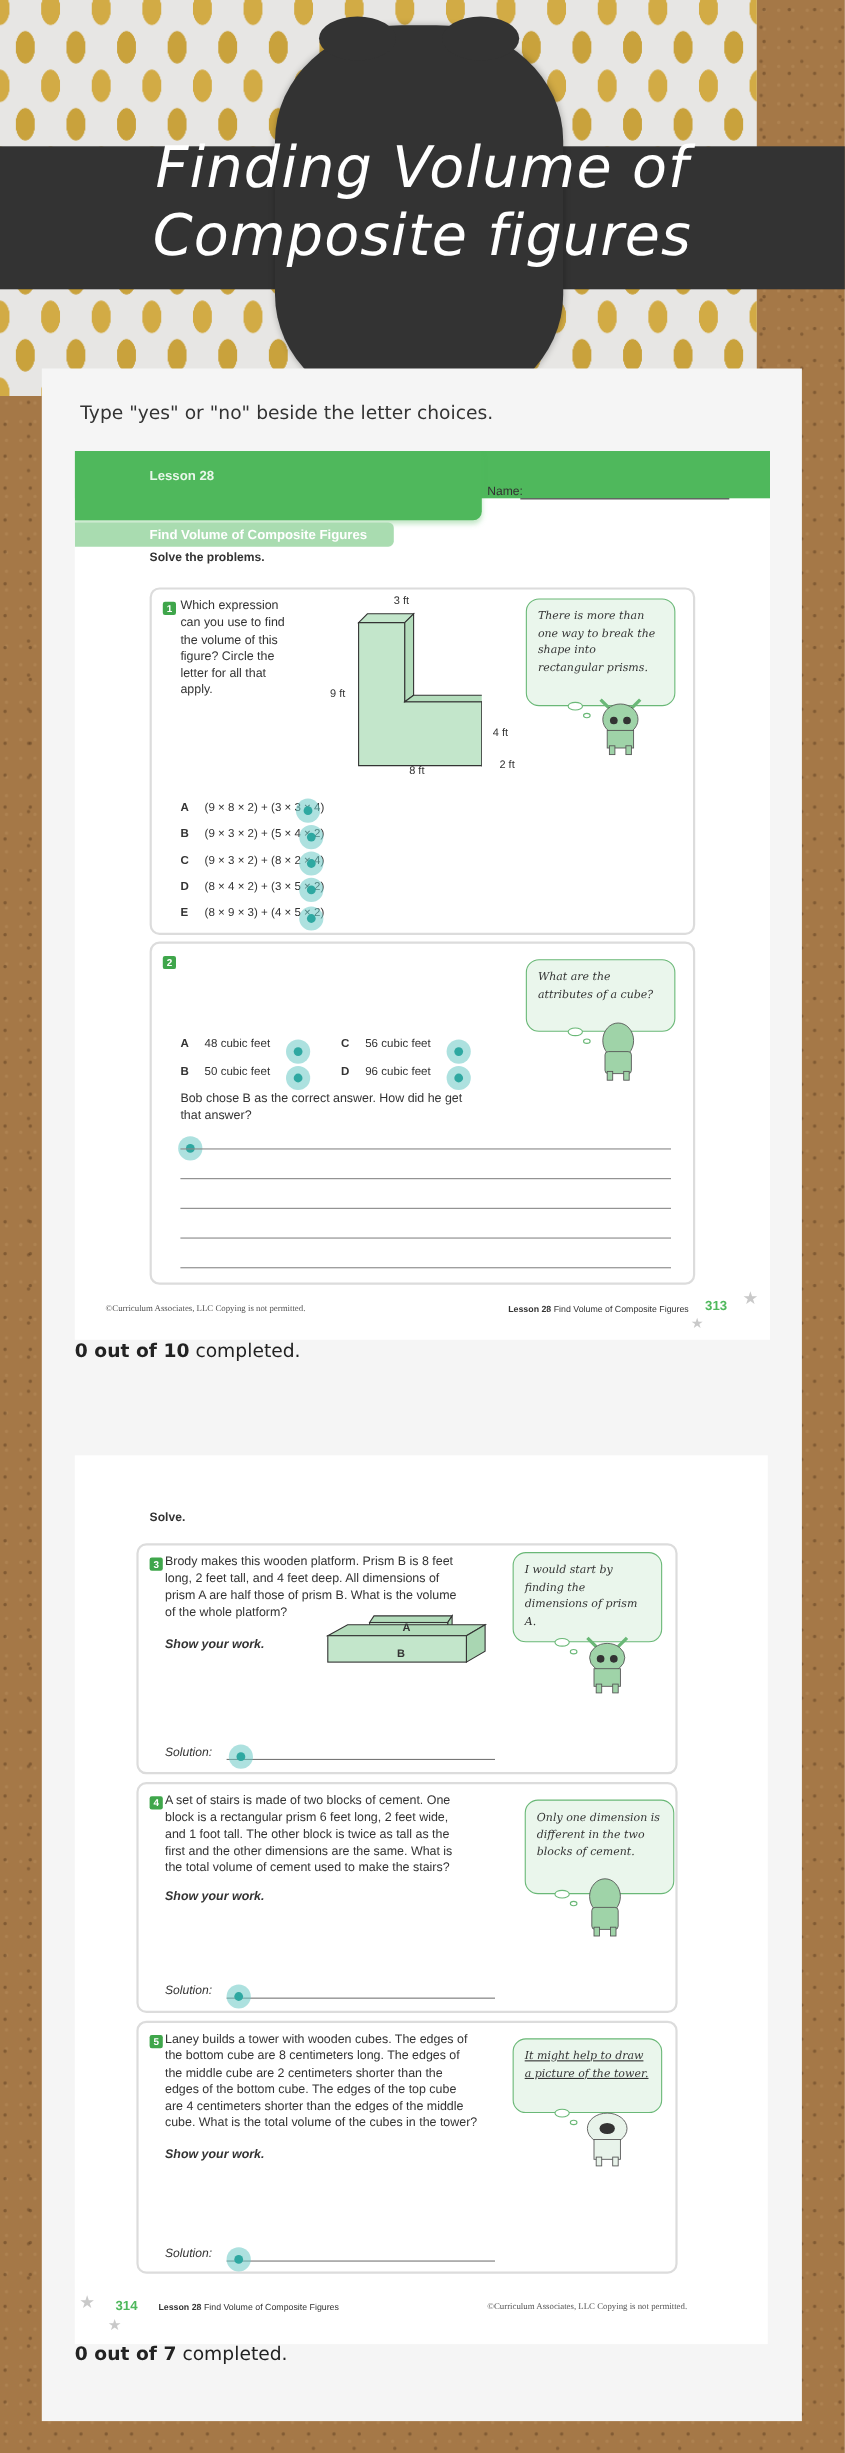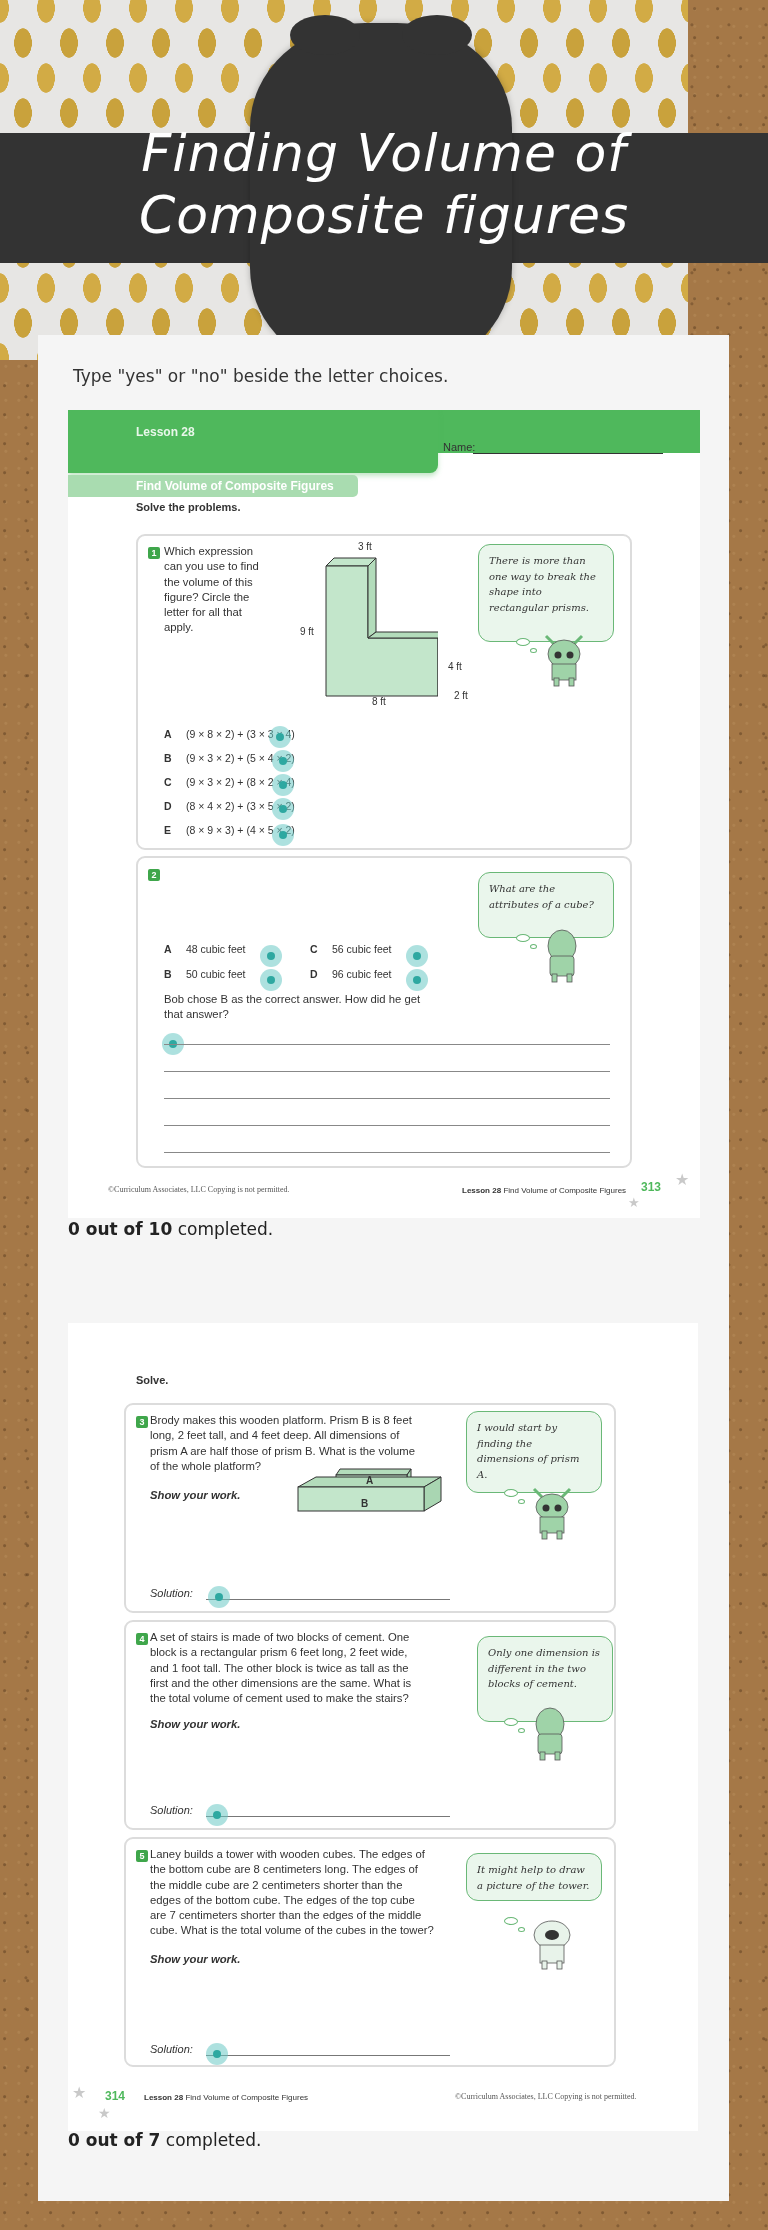--- a/index.html
+++ b/index.html
@@ -104,21 +104,21 @@
   .choice .letter { font-weight: bold; display: inline-block; width: 22px; }
   .hot {
     position: absolute; width: 22px; height: 22px; border-radius: 50%;
     background: rgba(106,200,196,0.55); cursor: pointer;
   }
   .hot::after {
     content: ""; position: absolute; left: 7px; top: 7px; width: 8px; height: 8px; border-radius: 50%;
     background: #2ea8a1;
   }
   .wline { position: absolute; left: 26px; width: 446px; border-bottom: 1px solid #888; }
-  .footer-copy { position: absolute; font-family: "Liberation Serif", serif; font-size: 8px; color: #555; margin-left: 12px; }
+  .footer-copy { position: absolute; font-family: "Liberation Serif", serif; font-size: 8px; color: #555; }
   .footer-lesson { position: absolute; font-size: 8px; color: #333; }
   .footer-lesson b { font-weight: bold; }
   .page-num { position: absolute; font-size: 12px; font-weight: bold; color: #4fb85c; }
   .dim { position: absolute; font-size: 10px; color: #333; }
   .star { position: absolute; color: #c9c9c9; font-size: 16px; }
   .sol-label { position: absolute; font-size: 11px; font-style: italic; color: #333; }
   .sol-line { position: absolute; border-bottom: 1px solid #777; }
 </style>
 </head>
 <body>
@@ -299,25 +299,25 @@
     <div class="hot" style="left:80px;top:182px;"></div>
   </div>
 
   <div class="qbox" style="left:56px;top:514px;height:230px;width:492px;">
     <span class="qnum" style="left:10px;top:11px;">5</span>
     <div class="qtext" style="left:24px;top:8px;">
       <div>Laney builds a tower with wooden cubes. The edges of</div>
       <div>the bottom cube are 8 centimeters long. The edges of</div>
       <div>the middle cube are 2 centimeters shorter than the</div>
       <div>edges of the bottom cube. The edges of the top cube</div>
-      <div>are 7 centimeters shorter than the edges of the middle</div>
+      <div>are 4 centimeters shorter than the edges of the middle</div>
       <div>cube. What is the total volume of the cubes in the tower?</div>
     </div>
     <div class="show-work" style="left:24px;top:114px;">Show your work.</div>
-    <div class="bubble" style="left:340px;top:14px;width:136px;height:48px;">It might help to draw a picture of the tower.</div>
+    <div class="bubble" style="left:340px;top:14px;width:136px;height:68px;text-decoration:underline;">It might help to draw a picture of the tower.</div>
     <div class="b1" style="left:378px;top:78px;width:14px;height:8px;"></div>
     <div class="b1" style="left:392px;top:88px;width:7px;height:5px;"></div>
     <svg class="monster" style="left:400px;top:76px;" width="52" height="58">
       <ellipse cx="26" cy="20" rx="18" ry="14" fill="#e8f3ea" stroke="#555" stroke-width="0.8"></ellipse>
       <ellipse cx="26" cy="20" rx="7" ry="5" fill="#333"></ellipse>
       <rect x="14" y="30" width="24" height="18" fill="#e8f3ea" stroke="#555" stroke-width="0.8"></rect>
       <rect x="16" y="46" width="5" height="8" fill="#e8f3ea" stroke="#555" stroke-width="0.8"></rect>
       <rect x="31" y="46" width="5" height="8" fill="#e8f3ea" stroke="#555" stroke-width="0.8"></rect>
     </svg>
     <span class="sol-label" style="left:24px;top:204px;">Solution:</span>

